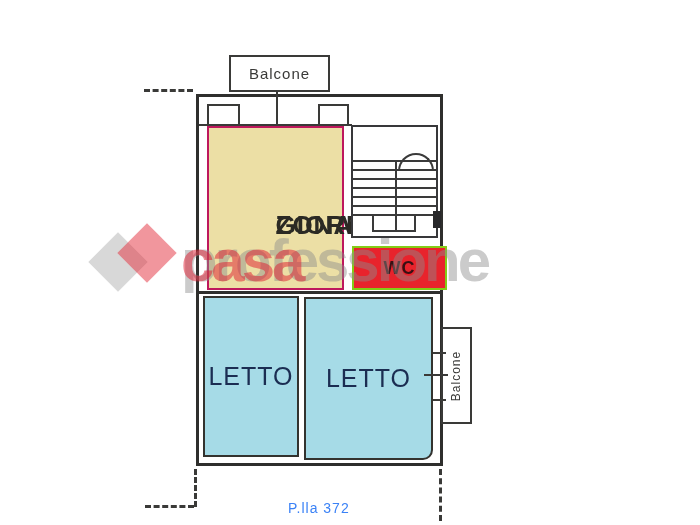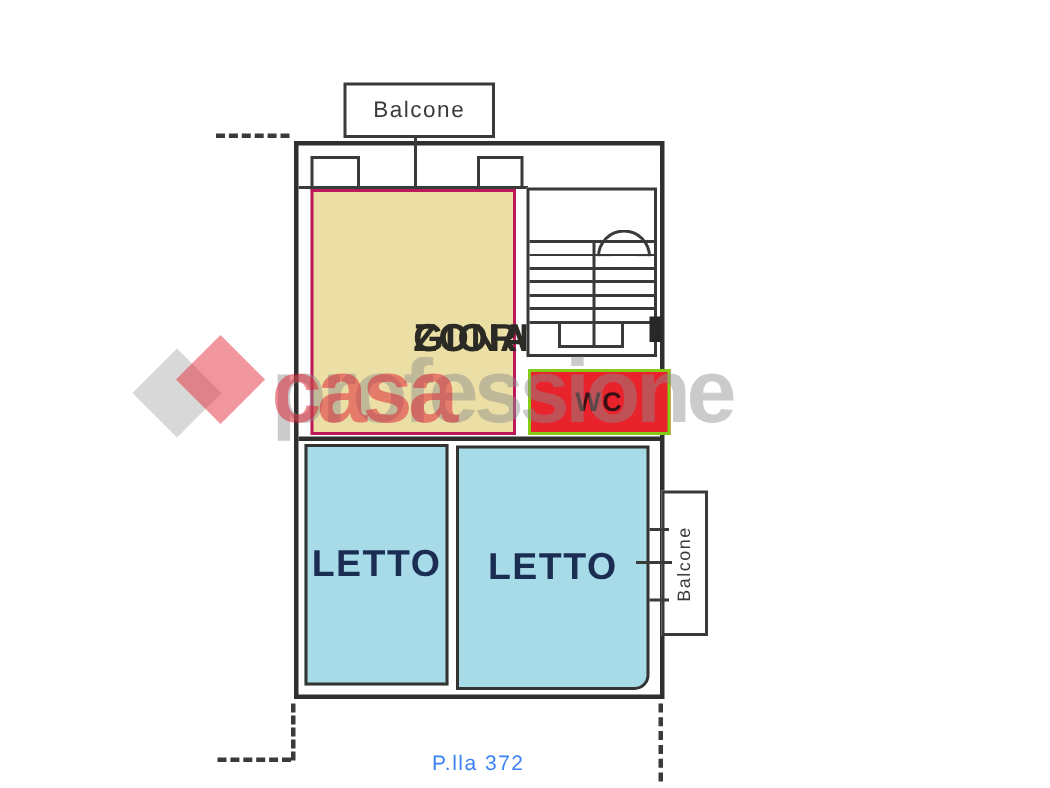--- a/index.html
+++ b/index.html
@@ -23,21 +23,21 @@
 
   
   .room{display:flex;align-items:center;justify-content:center;text-align:center;}
   .zona-giorno{left:207px;top:126px;width:137px;height:164px;background:#ecdfa5;border:2px solid #be185d;}
   .zona-giorno .lbl{position:static;font-size:26px;font-weight:800;color:#2b2a24;letter-spacing:1px;line-height:1.35;}
   .wc-room{left:352px;top:246px;width:95px;height:44px;background:#e8232c;border:2px solid #84cc16;}
   .wc-room .lbl{position:static;font-size:18px;font-weight:800;color:#381013;letter-spacing:1px;}
   .mid-wall{left:199px;top:291px;width:241px;height:3px;background:#2f2f2d;}
   .letto-left{left:203px;top:296px;width:96px;height:161px;background:#a6dbe7;border:2px solid #33332f;}
   .letto-right{left:304px;top:297px;width:129px;height:163px;background:#a6dbe7;border:2px solid #33332f;border-radius:0 0 10px 0;}
-  .letto-lbl{position:static;font-size:25px;font-weight:700;color:#1b2d52;letter-spacing:1px;}
+  .letto-lbl{position:static;font-size:25px;font-weight:400;color:#1b2d52;letter-spacing:1px;}
 
   
   .stairwell{left:351px;top:125px;width:87px;height:113px;border:2px solid #38383a;background:#fff;}
   .treads{left:0;right:0;top:33px;height:56px;
     background:repeating-linear-gradient(to bottom,#3a3a3a 0 2px,transparent 2px 9px);}
   .stair-divider{left:42px;top:33px;width:2px;height:72px;background:#3a3a3a;}
   .stair-arc{left:45px;top:26px;width:36px;height:18px;border:2px solid #3a3a3a;border-bottom:none;
     border-radius:18px 18px 0 0;background:transparent;}
   .stair-notch{left:19px;top:87px;width:44px;height:18px;border-left:2px solid #3a3a3a;
     border-right:2px solid #3a3a3a;border-bottom:2px solid #3a3a3a;}

